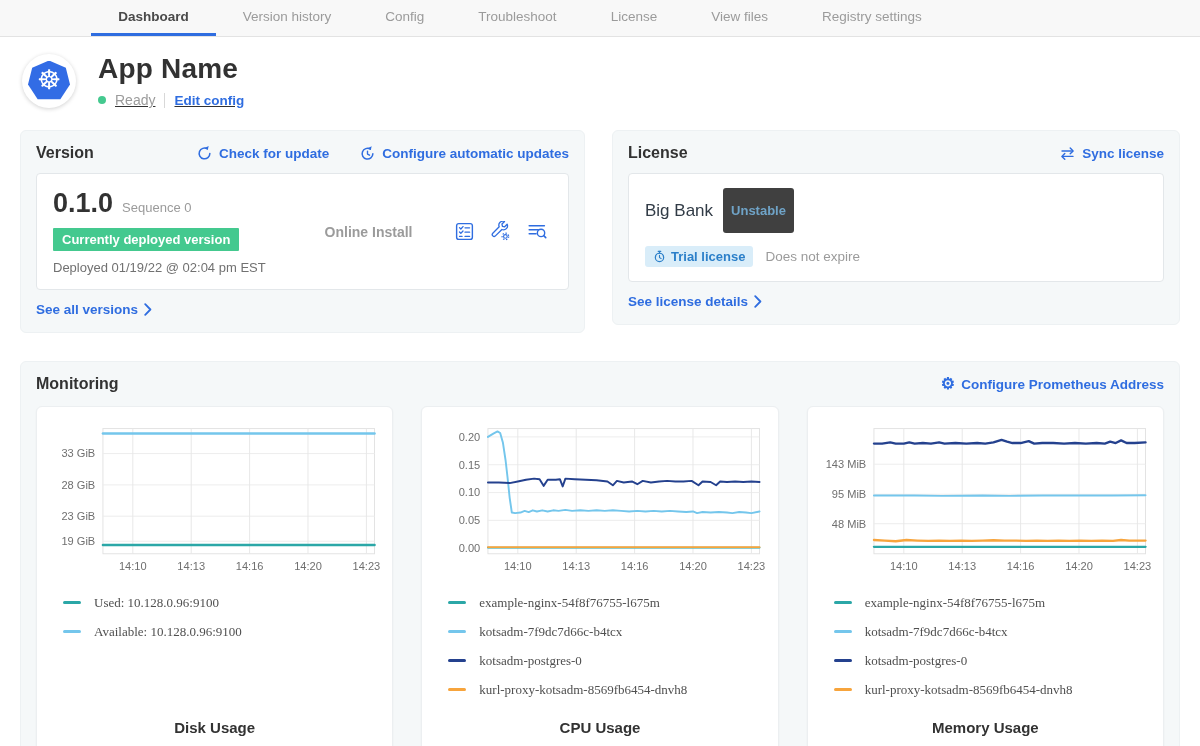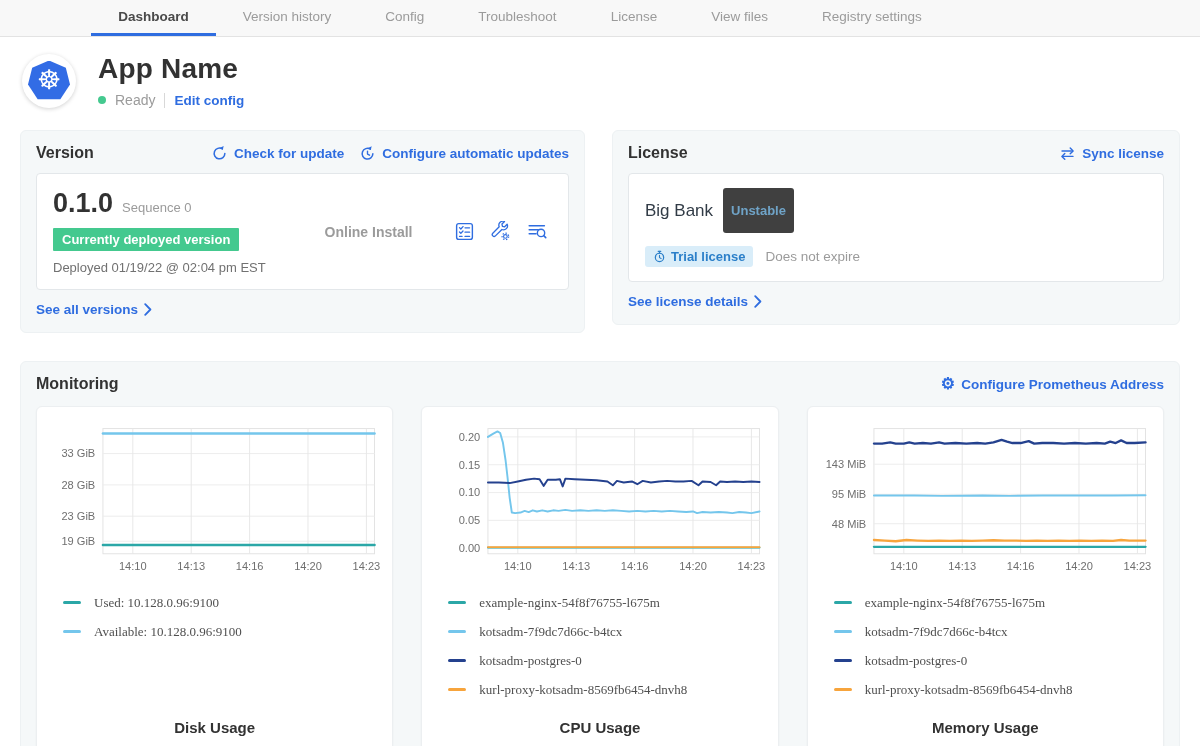--- a/index.html
+++ b/index.html
@@ -16,35 +16,35 @@
 
   
   .app-header { display:flex; align-items:center; gap:22px; padding:16px 24px 18px 22px; }
   .logo-circle { width:54px; height:54px; border-radius:50%; background:#fff;
     box-shadow:0 1px 4px rgba(0,0,0,.18); display:flex; align-items:center; justify-content:center; }
   .hept { width:42px; height:40px; background:#326ce5; display:flex; align-items:center;
     justify-content:center;
     clip-path:polygon(50% 0%, 90% 18%, 100% 60%, 77% 97%, 23% 97%, 0% 60%, 10% 18%); }
   .hept span { color:#fff; font-size:27px; line-height:1; }
   .app-title { font-size:28px; font-weight:700; letter-spacing:.2px; }
-  .status-row { display:flex; align-items:center; gap:9px; margin-top:7px; }
+  .status-row { display:flex; align-items:center; gap:9px; margin-top:7px;text-decoration:underline; }
   .status-dot { width:8px; height:8px; border-radius:50%; background:#44c98f; }
   .status-text { font-size:14px; color:#9b9b9b; }
   .vdivider { width:1px; height:15px; background:#d8d8d8; }
   .link { color:#2f6de0; cursor:pointer; text-decoration:none; }
   .link-bold { font-weight:700; }
 
   
   .cards-row { display:flex; gap:27px; align-items:flex-start; margin:4px 20px 0 20px; }
   .panel { background:#f5f8f9; border:1px solid #edf1f3; border-radius:6px; padding:13px 15px 15px; }
   .panel-version { flex:0 0 565px; }
   .panel-license { flex:1; }
   .panel-head { display:flex; align-items:center; justify-content:space-between; }
   .panel-title { font-size:16px; font-weight:700; }
-  .panel-links { display:flex; align-items:center; gap:15px;justify-content:space-between; }
+  .panel-links { display:flex; align-items:center; gap:30px;justify-content:space-between; }
   .icon-link { display:flex; align-items:center; gap:6px; font-size:13.5px; font-weight:700;
     color:#2f6de0; cursor:pointer; white-space:nowrap; }
   .inner-box { background:#fff; border:1px solid #e3e7ea; border-radius:4px;
     margin-top:11px; padding:14px 16px; }
   .version-box { display:flex; align-items:center; }
   .vb-left { width:230px; }
   .vline { display:flex; align-items:baseline; gap:9px; }
   .vnum { font-size:27px; font-weight:700; }
   .vseq { font-size:13px; color:#9b9b9b; }
   .deployed-badge { display:inline-block; margin-top:9px; background:#44c98f; color:#fff;

